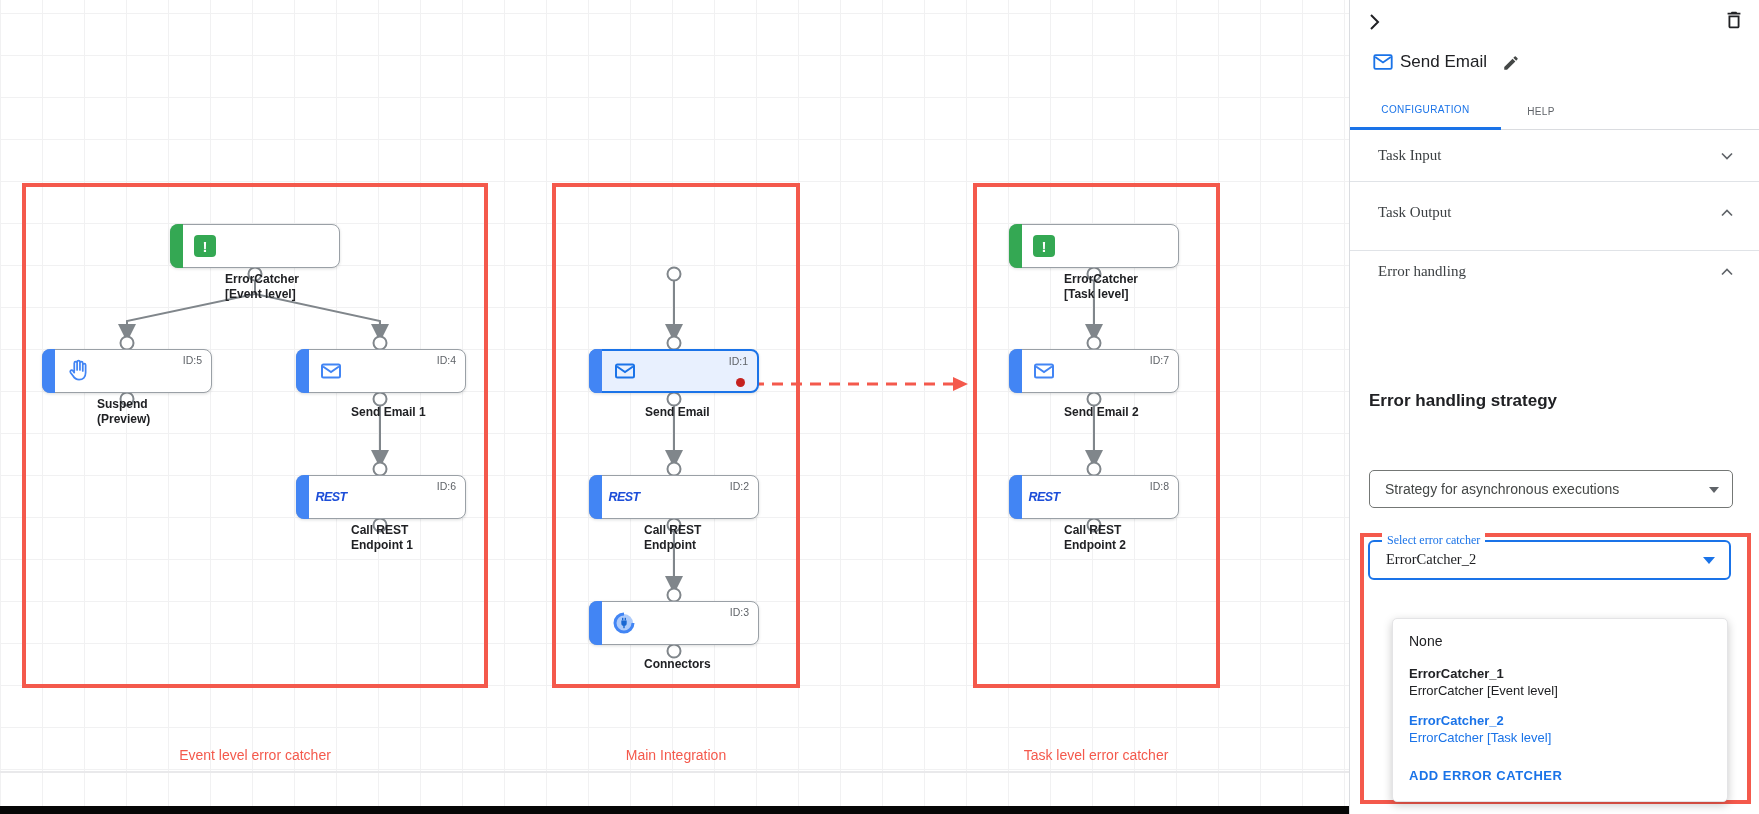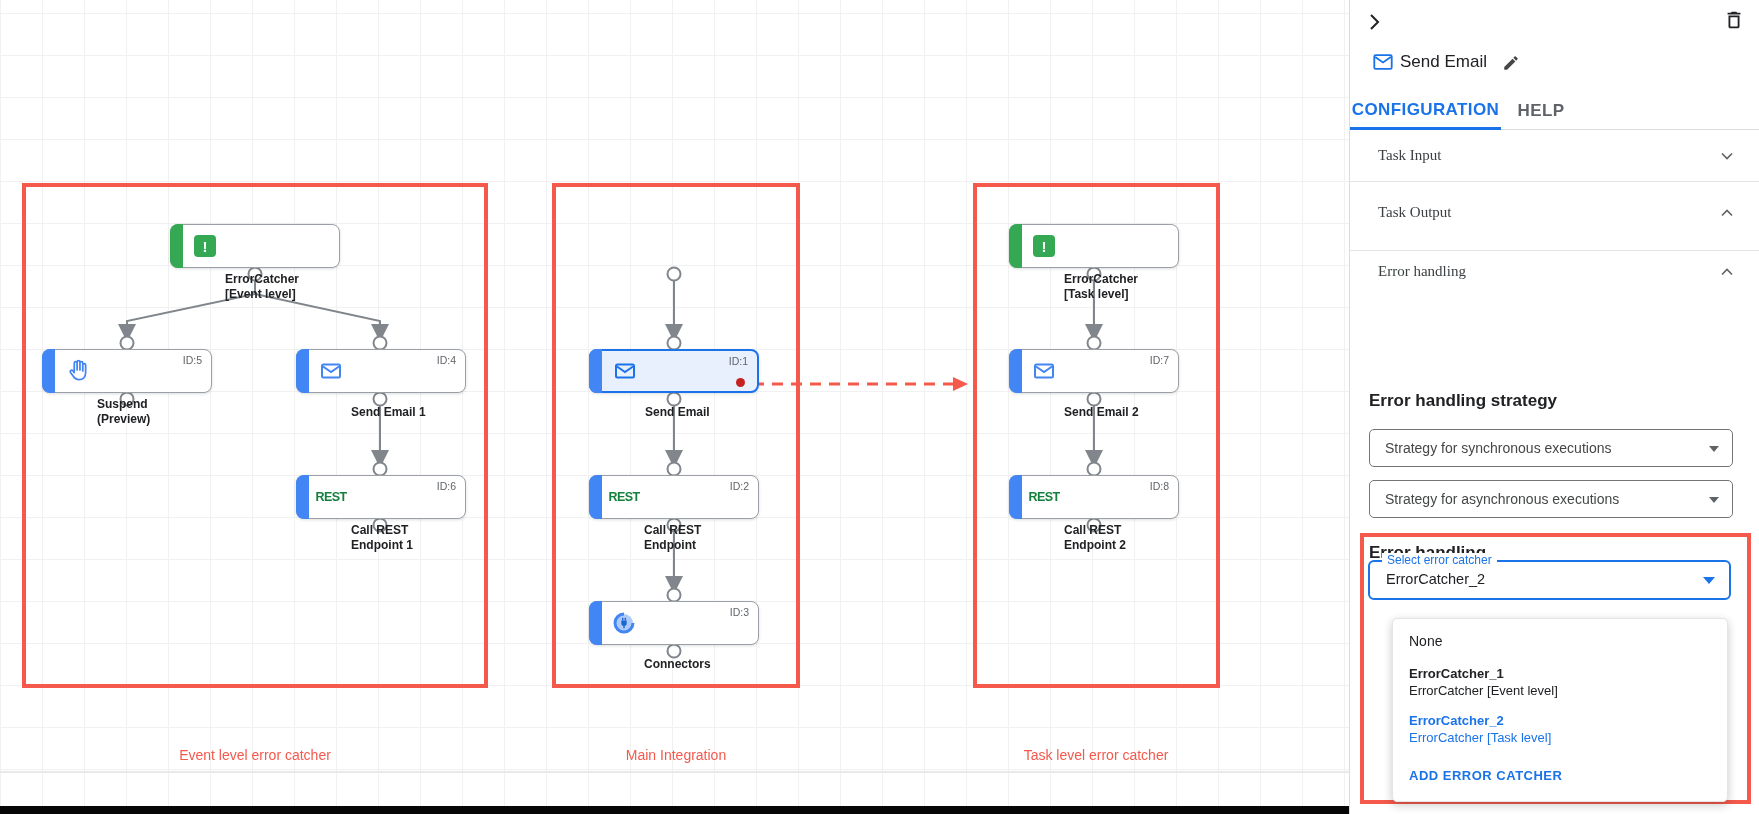--- a/index.html
+++ b/index.html
@@ -30,49 +30,49 @@
   .node.selected .bar{left:-2px;top:-2px;bottom:-2px;}
   .bar.green{background:#34a853;} .bar.blue{background:#4285f4;}
   .nlabel{position:absolute;left:54px;top:50%;transform:translateY(-50%);
           font-size:12px;font-weight:700;line-height:15px;color:#202124;white-space:pre-line;margin-top:41px;}
   .nid{position:absolute;top:4px;right:9px;font-size:10.5px;color:#5f6368;font-weight:400;}
   .nicon{position:absolute;left:21px;top:50%;transform:translateY(-50%);width:26px;height:26px;
          display:flex;align-items:center;justify-content:center;}
   .icon-err{width:22px;height:22px;border-radius:4px;background:#34a853;color:#fff;font-weight:700;
             font-size:15px;display:flex;align-items:center;justify-content:center;}
   .icon-api{font-family:"Liberation Mono","DejaVu Sans Mono",monospace;font-weight:700;font-size:14px;color:#34a853;letter-spacing:-1px;}
-  .icon-rest{font-weight:700;font-size:12.5px;color:#15803d;letter-spacing:-0.6px;font-stretch:condensed;}
+  .icon-rest{font-weight:700;font-size:12.5px;color:#1d4ed8;letter-spacing:-0.6px;font-stretch:condensed;font-style:italic;}
   .reddot{position:absolute;right:12px;bottom:4px;width:9px;height:9px;border-radius:50%;background:#c5221f;}
 
   
   .panel{position:absolute;left:1349px;top:0;width:410px;height:814px;background:#fff;
          border-left:1px solid #dadce0;box-sizing:border-box;z-index:5;}
   .p-collapse{position:absolute;left:12px;top:10px;width:24px;height:24px;cursor:pointer;}
   .p-trash{position:absolute;right:14px;top:9px;width:22px;height:22px;cursor:pointer;}
   .p-mail{position:absolute;left:22px;top:51px;width:22px;height:22px;}
   .p-title{position:absolute;left:50px;top:52px;font-size:17px;color:#202124;}
   .p-pencil{position:absolute;left:152px;top:54px;width:18px;height:18px;}
   .tabs{position:absolute;left:0;top:92px;width:410px;height:38px;border-bottom:1px solid #dadce0;box-sizing:border-box;}
   .tab{position:absolute;top:0;height:38px;display:flex;align-items:center;justify-content:center;
-       font-size:17px;font-weight:700;letter-spacing:.4px;cursor:pointer;}
+       font-size:10px;font-weight:400;letter-spacing:.4px;cursor:pointer;}
   .tab.cfg{left:0;width:151px;color:#1a73e8;border-bottom:3px solid #1a73e8;box-sizing:border-box;}
   .tab.help{left:151px;width:80px;color:#5f6368;}
   .sec-label{position:absolute;left:28px;font-size:15px;color:#3c4043;font-weight:500;font-family:Liberation Serif, serif;}
   .sec-chev{position:absolute;right:22px;width:20px;height:20px;}
   .divider{position:absolute;left:0;width:410px;height:1px;background:#e0e3e7;}
   .eh-desc{position:absolute;left:19px;top:302px;width:352px;font-size:12.5px;line-height:17px;color:#202124;}
   .learn{color:#681da8;text-decoration:underline;cursor:pointer;}
   .eh-strategy-label,.ec-label{position:absolute;left:19px;font-size:17px;font-weight:700;color:#202124;}
   .select{position:absolute;left:19px;width:364px;height:38px;border:1px solid #747775;border-radius:5px;
           box-sizing:border-box;display:flex;align-items:center;padding:0 15px;font-size:14px;color:#444746;cursor:pointer;}
   .select .caret{position:absolute;right:13px;top:16px;width:0;height:0;
                  border-left:5px solid transparent;border-right:5px solid transparent;border-top:6px solid #5f6368;}
   .red-rect{position:absolute;left:10px;top:533px;width:383px;height:263px;border:4px solid #f4594c;}
-  .combo{position:absolute;left:18px;top:560px;width:363px;height:40px;border:2px solid #1a73e8;border-radius:6px;
-         box-sizing:border-box;background:#fff;cursor:pointer;}
+  .combo{position:absolute;left:18px;top:540px;width:363px;height:40px;border:2px solid #1a73e8;border-radius:6px;
+         box-sizing:border-box;background:#fff;cursor:pointer;font-family:Liberation Serif, serif;}
   .combo-label{position:absolute;left:12px;top:-9px;background:#fff;padding:0 5px;font-size:12px;color:#1a73e8;}
   .combo-value{position:absolute;left:16px;top:9px;font-size:14.5px;color:#202124;}
   .combo .caret{position:absolute;right:14px;top:15px;width:0;height:0;
                 border-left:6px solid transparent;border-right:6px solid transparent;border-top:7px solid #1a73e8;}
   .menu{position:absolute;left:42px;top:618px;width:336px;height:184px;background:#fff;border:1px solid #e4e4e6;
         border-radius:5px;box-shadow:0 3px 10px rgba(0,0,0,.22);box-sizing:border-box;}
   .mi{position:absolute;left:16px;cursor:pointer;}
   .mi-none{top:14px;font-size:14px;color:#202124;}
   .mi-name{font-size:13px;font-weight:700;line-height:17px;}
   .mi-detail{font-size:13px;line-height:17px;}
@@ -294,25 +294,21 @@
   <span class="sec-label" style="top:263px;">Error handling</span>
   <span class="sec-chev" style="top:262px;">
     <svg width="20" height="20" viewBox="0 0 24 24">
         <polyline points="6,15 12,9 18,15" fill="none" stroke="#5f6368" stroke-width="2"></polyline>
       </svg>
   </span>
 
 
   <span class="eh-strategy-label" style="top:391px;">Error handling strategy</span>
 
-  <div class="select" style="top:429px;">
-    <span>Strategy for synchronous executions</span>
-    <span class="caret"></span>
-  </div>
-  <div class="select" style="top:480px;">
+  <div class="select" style="top:470px;">
     <span>Strategy for asynchronous executions</span>
     <span class="caret"></span>
   </div>
 
   <div class="red-rect"></div>
 
   <span class="ec-label" style="top:543px;">Error handling</span>
 
   <div class="combo">
     <span class="combo-label">Select error catcher</span>

